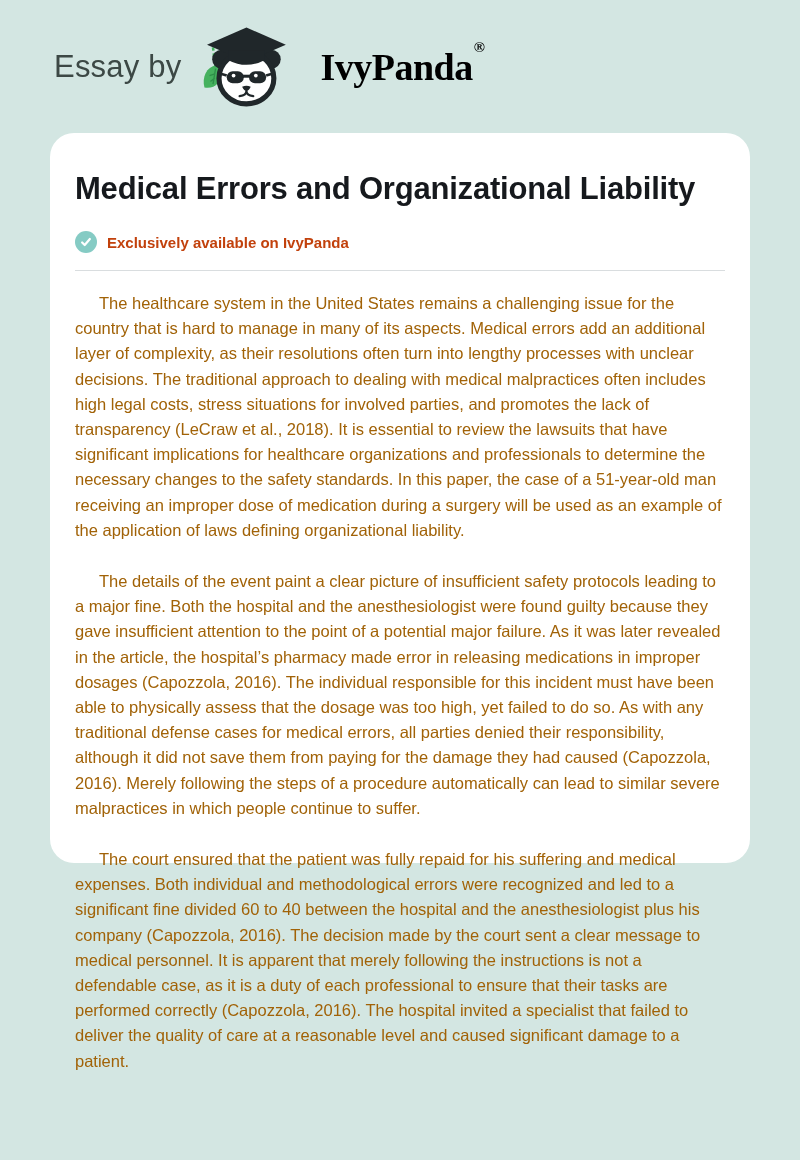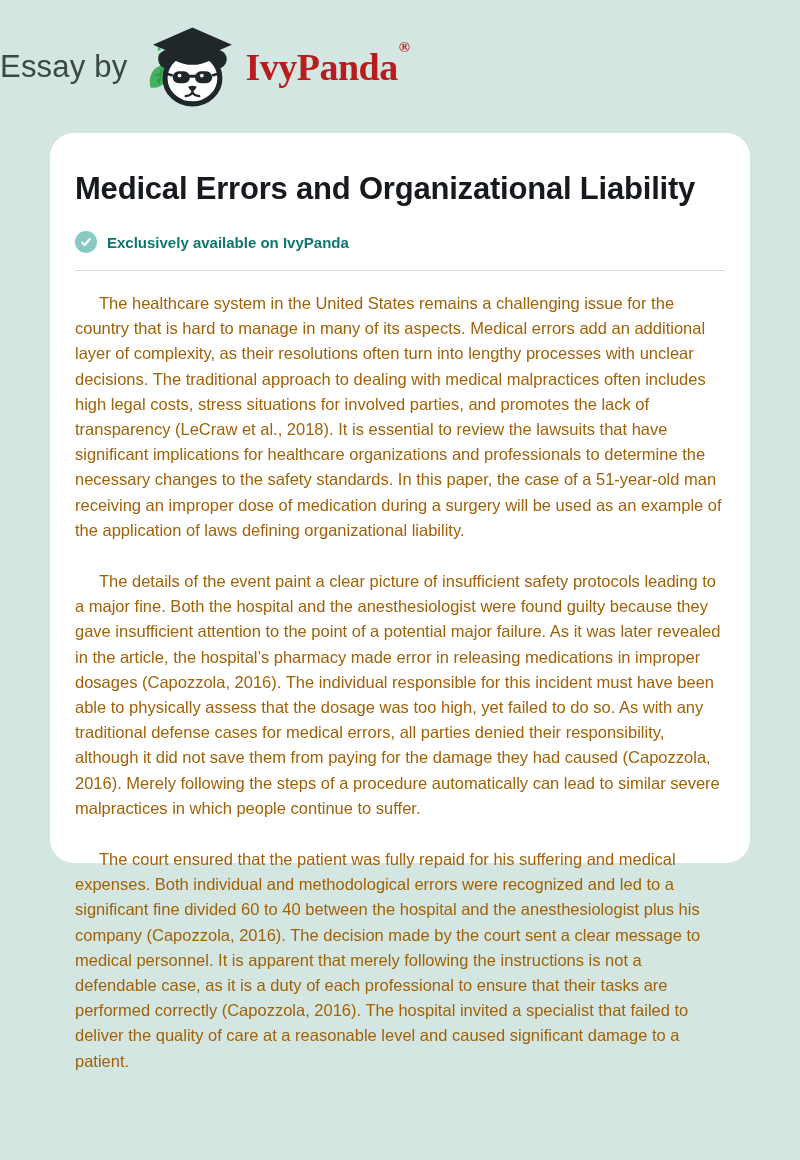--- a/index.html
+++ b/index.html
@@ -12,42 +12,44 @@
     width: 800px;
     height: 1160px;
     background: #d3e6e2;
     overflow: hidden;
   }
   
   .header {
     height: 133px;
     display: flex;
     align-items: center;
+    padding-left: 54px;
   }
   .essay-by {
     font-size: 31px;
     color: #3c4845;
     letter-spacing: 0.2px;
   }
   .logo {
     width: 96px;
     height: 86px;
     margin-left: 14px;
     margin-right: 8px;
     display: flex;
     align-items: center;
     justify-content: center;
   }
   .brand {
     font-family: "Liberation Serif", serif;
     font-weight: 700;
     font-size: 38px;
-    color: #b91c1c;
+    color: #000000;
     letter-spacing: -0.5px;
     position: relative;
+    margin-left: 21px;
   }
   .brand sup {
     font-size: 15px;
     font-weight: 700;
     position: relative;
     top: -14px;
     left: 1px;
   }
   
   .card {
@@ -78,21 +80,21 @@
     background: #85cbc4;
     display: flex;
     align-items: center;
     justify-content: center;
     flex: 0 0 auto;
   }
   .badge-label {
     margin-left: 10px;
     font-size: 15px;
     font-weight: 700;
-    color: #0f766e;
+    color: #c2410c;
   }
   .divider {
     border: none;
     border-top: 1px solid #d9dddf;
     margin-top: 17px;
   }
   .essay-body {
     margin-top: 20px;
   }
   .essay-body p {

